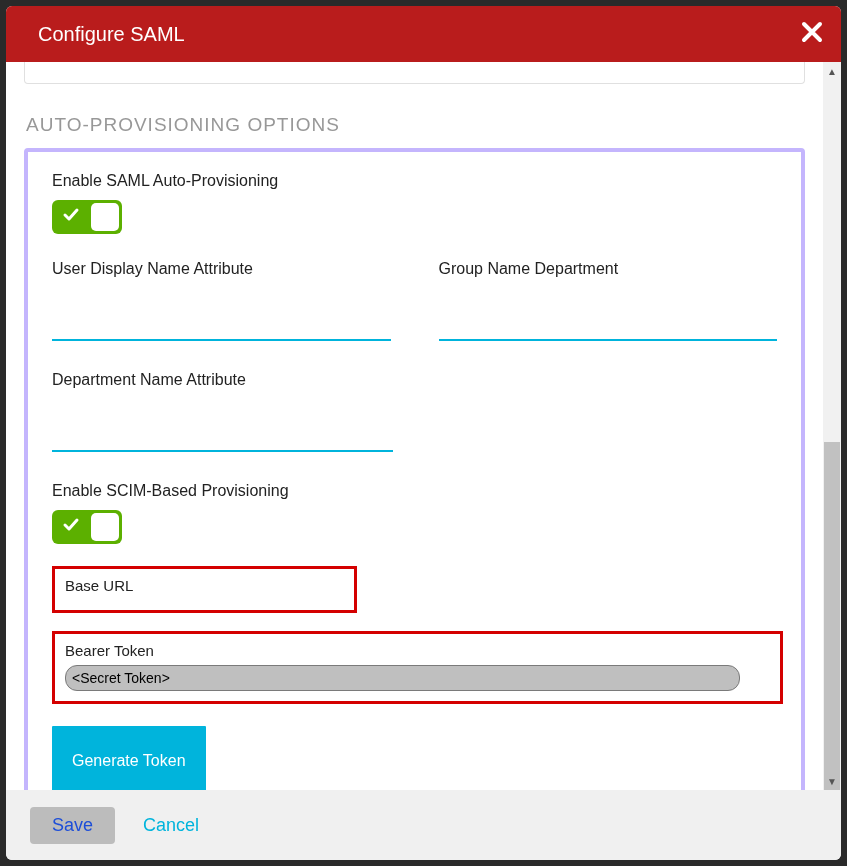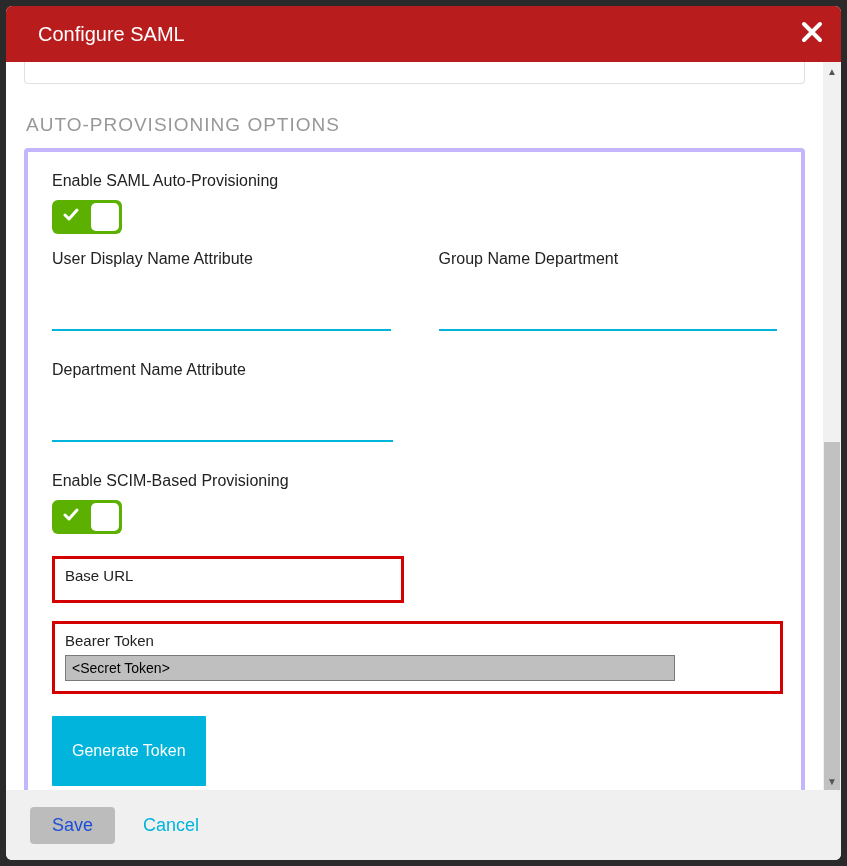--- a/index.html
+++ b/index.html
@@ -93,21 +93,21 @@
     border-radius: 5px;
   }
   .toggle .check {
     position: absolute;
     left: 10px; top: 6px;
     color: #fff;
   }
   .row-2 {
     display: flex;
     gap: 48px;
-    margin-top: 12px;
+    margin-top: 22px;
     align-items: flex-end;
   }
   .row-2 .col { flex: 1; }
   .underline-input {
     width: 100%;
     border: none;
     border-bottom: 2px solid #00b4dc;
     font-size: 15px;
     padding: 8px 0 6px 0;
     outline: none;
@@ -115,32 +115,32 @@
     margin-top: 20px;
   }
   .row-1 { margin-top: 30px; width: 47%; }
   .enable-scim { margin-top: 30px; }
   .highlight-box {
     border: 3px solid #d40000;
     padding: 8px 10px 10px 10px;
     margin-top: 18px;
   }
   .highlight-box.wide { margin-right: -6px; }
-  .highlight-box.narrow { width: 352px; }
+  .highlight-box.narrow { width: 305px; }
   .box-label { font-size: 15px; color: #222; display: block; margin-bottom: 6px; }
   .grey-input {
     background: #bfbfbf;
     border: 1px solid #7a7a7a;
     font-size: 14px;
     padding: 4px 6px;
     color: #000;
     outline: none;
   }
   .grey-input.narrow { width: 240px; }
-  .grey-input.wide { width: 610px; }
+  .grey-input.wide { width: 675px; border-radius: 12px; }
   .gen-btn {
     margin-top: 22px;
     background: #00b4dc;
     color: #fff;
     border: none;
     border-radius: 1px;
     padding: 26px 20px;
     font-size: 16px;
     cursor: pointer;
   }

